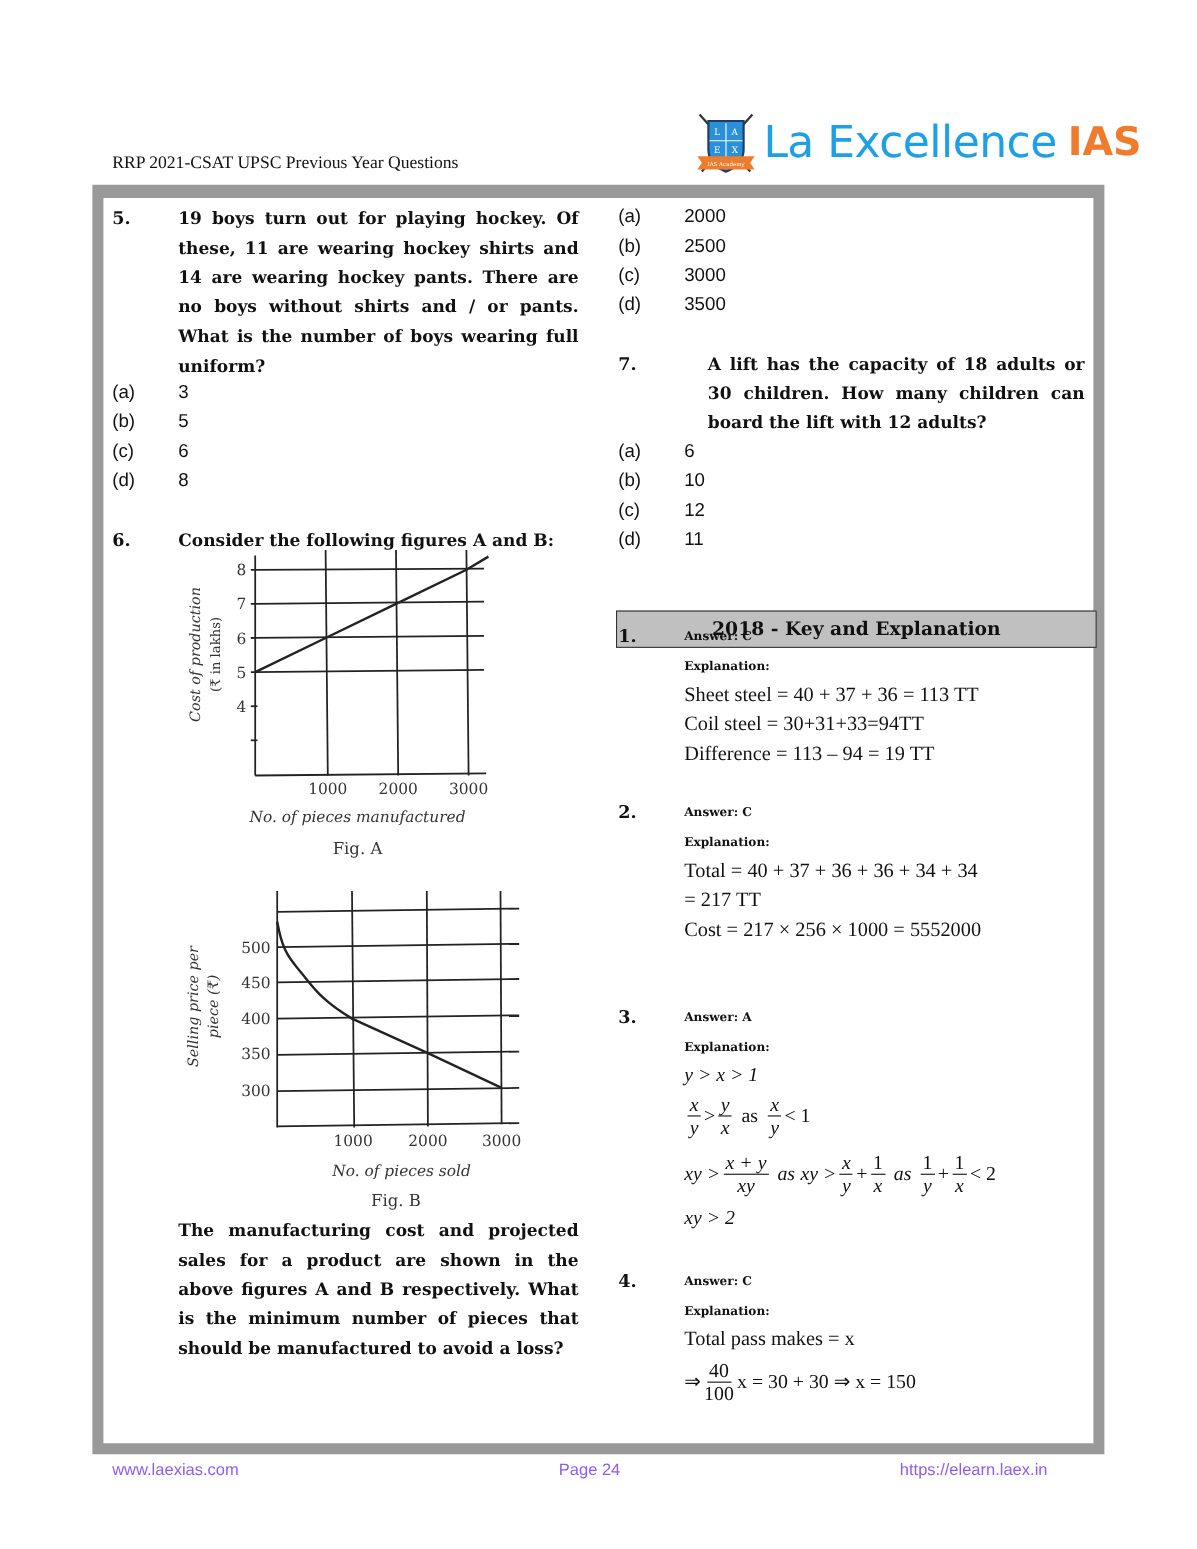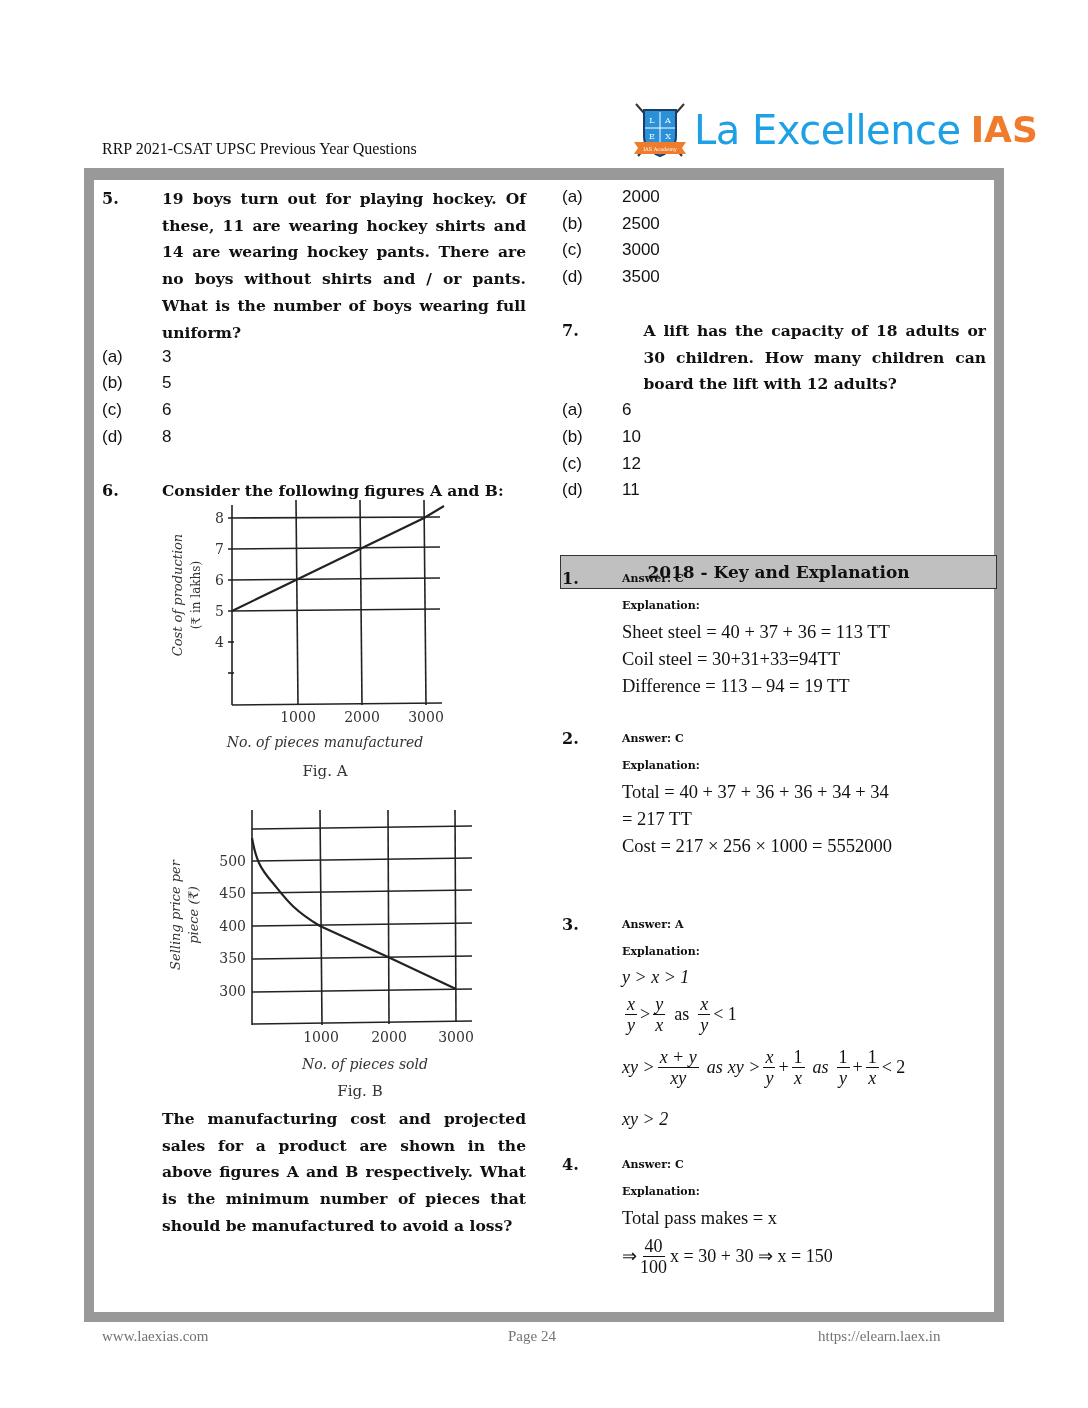--- a/index.html
+++ b/index.html
@@ -22,21 +22,21 @@
   .opt .lbl { width: 60px; }
   .ans-head { font-family: "DejaVu Serif", serif; font-weight: bold; font-size: 11px; }
   .exp-line { font-family: Liberation Serif, serif; font-size: 18.5px; line-height: 26.7px; white-space: nowrap; }
   .math { font-family: "Liberation Serif", serif; font-style: italic; font-size: 18px; white-space: nowrap; display: flex; align-items: center; }
   .frac { display: inline-flex; flex-direction: column; align-items: center; margin: 0 3px; line-height: 20px; }
   .frac .n { border-bottom: 1px solid #111; padding: 0 2px; }
   .up { font-style: normal; }
 
   .key-box { position: absolute; left: 560px; top: 555px; width: 437px; height: 34px; background: #c0c0c0; border: 1.5px solid #333; display: flex; align-items: center; justify-content: center; font-family: "DejaVu Serif", serif; font-weight: bold; font-size: 17px; }
 
-  .footer { position: absolute; top: 1328px; font-family: Liberation Serif, serif; font-size: 15px; color: #737373; }
+  .footer { position: absolute; top: 1328px; font-family: Liberation Sans, sans-serif; font-size: 15px; color: #8b5cf6; }
 
   svg text { font-family: "DejaVu Serif", serif; }
 </style>
 </head>
 <body>
 
 <div class="hdr-title">RRP 2021-CSAT UPSC Previous Year Questions</div>
 
 <div class="logo">
   <div class="logo-shield">
@@ -266,21 +266,21 @@
             <span class="n up">1</span>
             <span>y</span>
           </span>
         <span class="up">+</span>
         <span class="frac">
             <span class="n up">1</span>
             <span>x</span>
           </span>
         <span class="up">&lt; 2</span>
       </div>
-      <div class="math" style="height:24px;margin-top:12px;">xy &gt; 2</div>
+      <div class="math" style="height:24px;">xy &gt; 2</div>
     </div>
   </div>
 </div>
 
 <div class="col" style="left:562px; top:1152px;">
   <div class="row" style="position:relative;">
     <div class="qnum" style="line-height:26.7px;">4.</div>
     <div>
       <div class="ans-head" style="line-height:26.7px;">Answer: C</div>
       <div class="ans-head" style="line-height:26.7px;">Explanation:</div>

